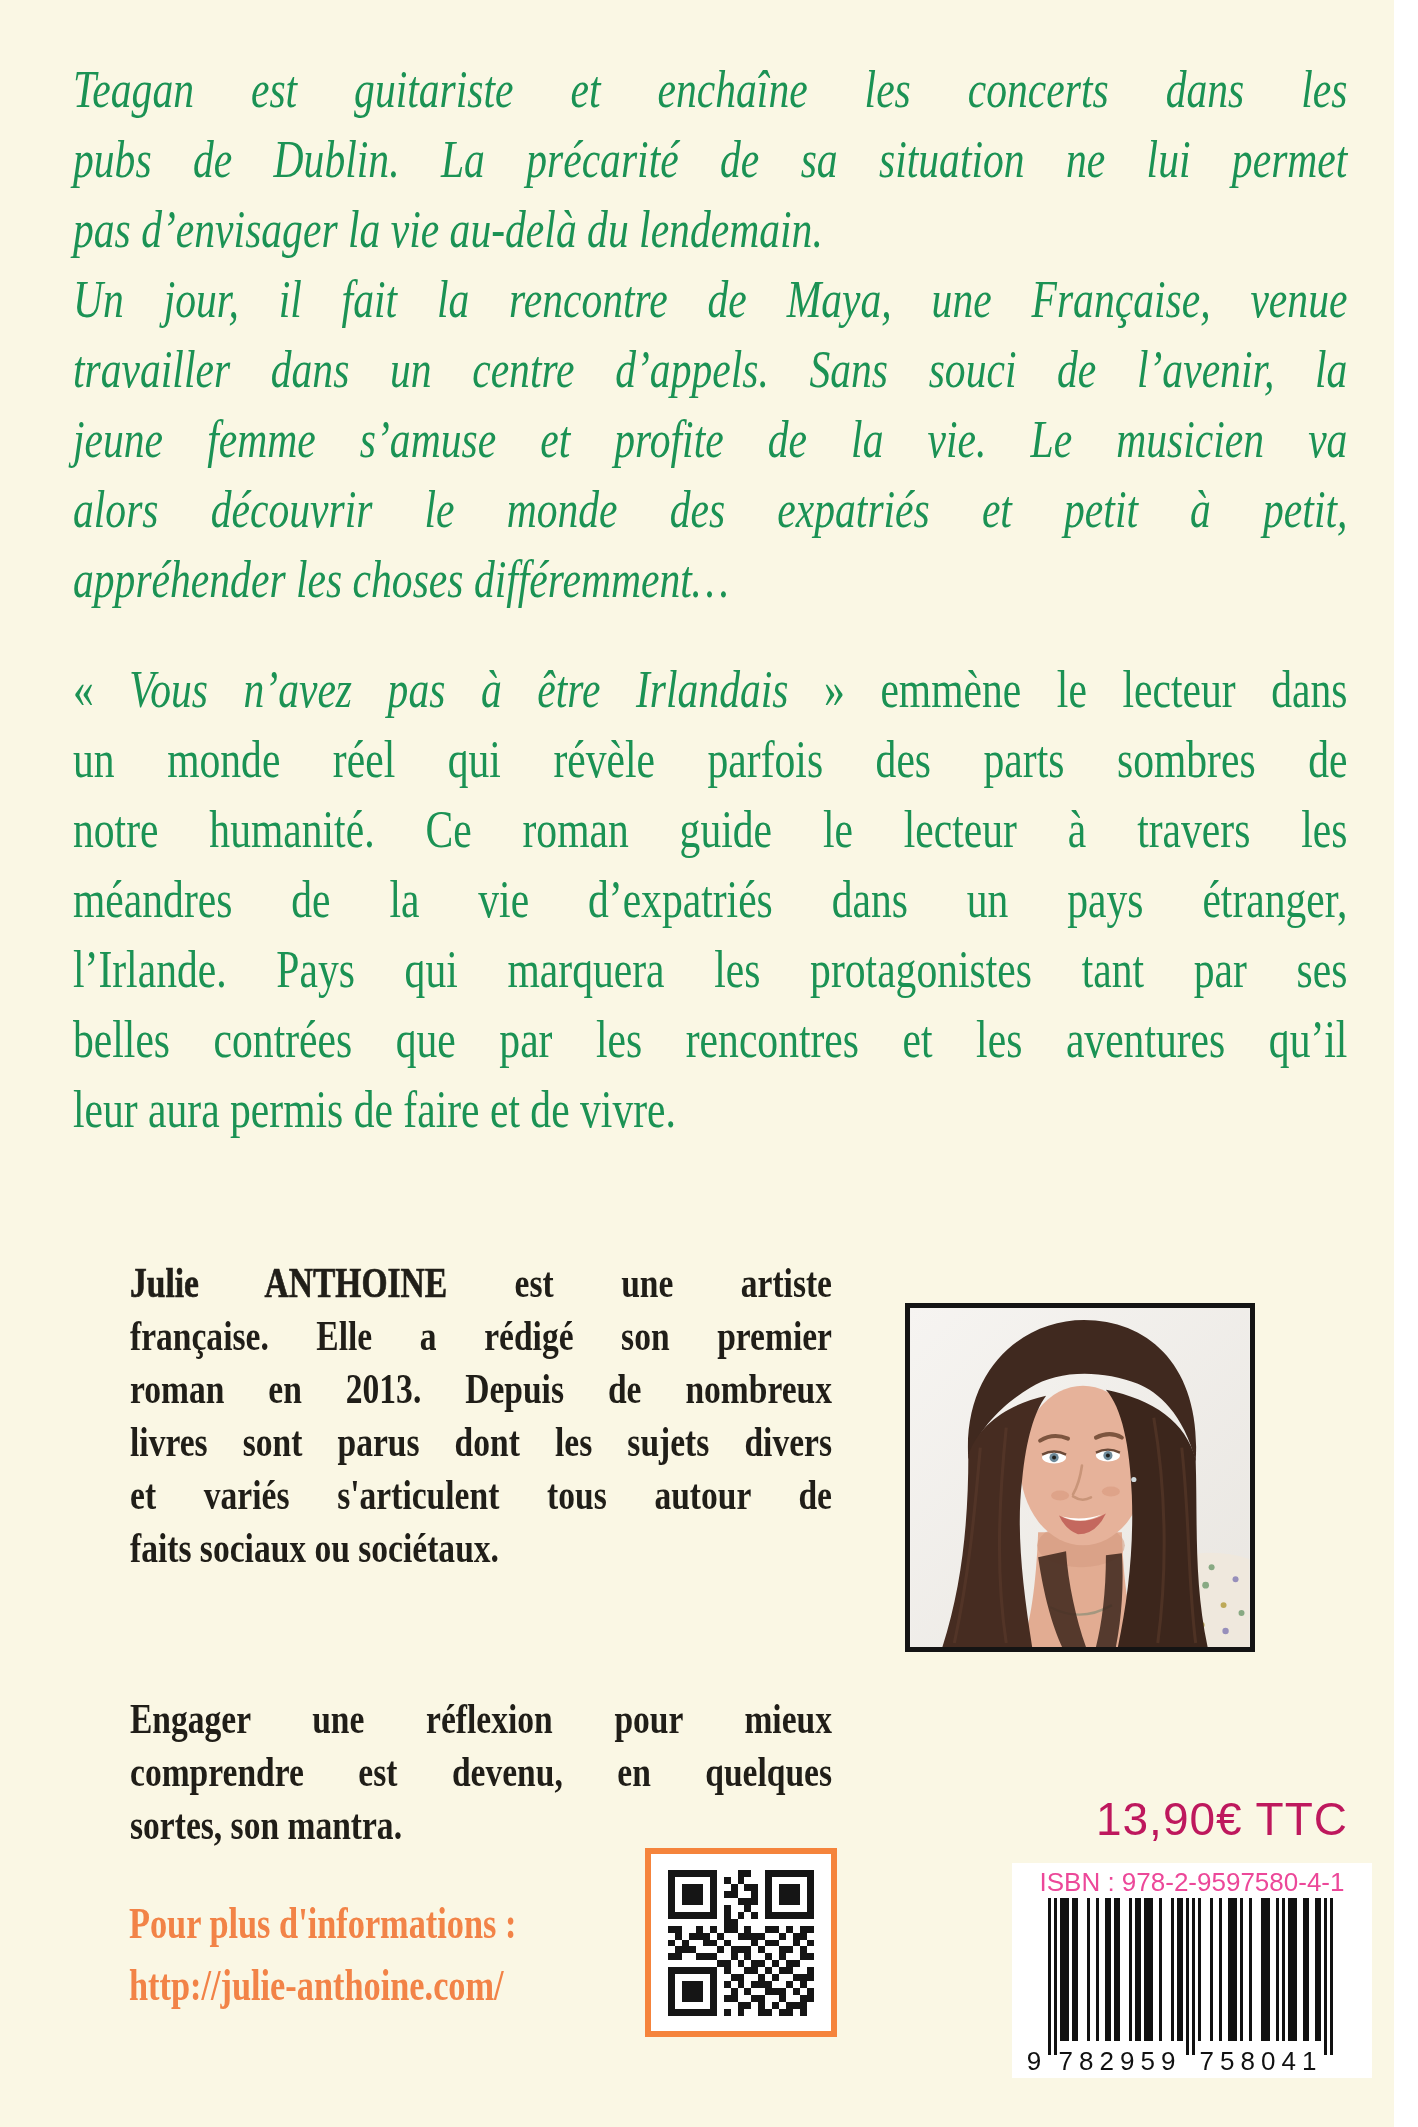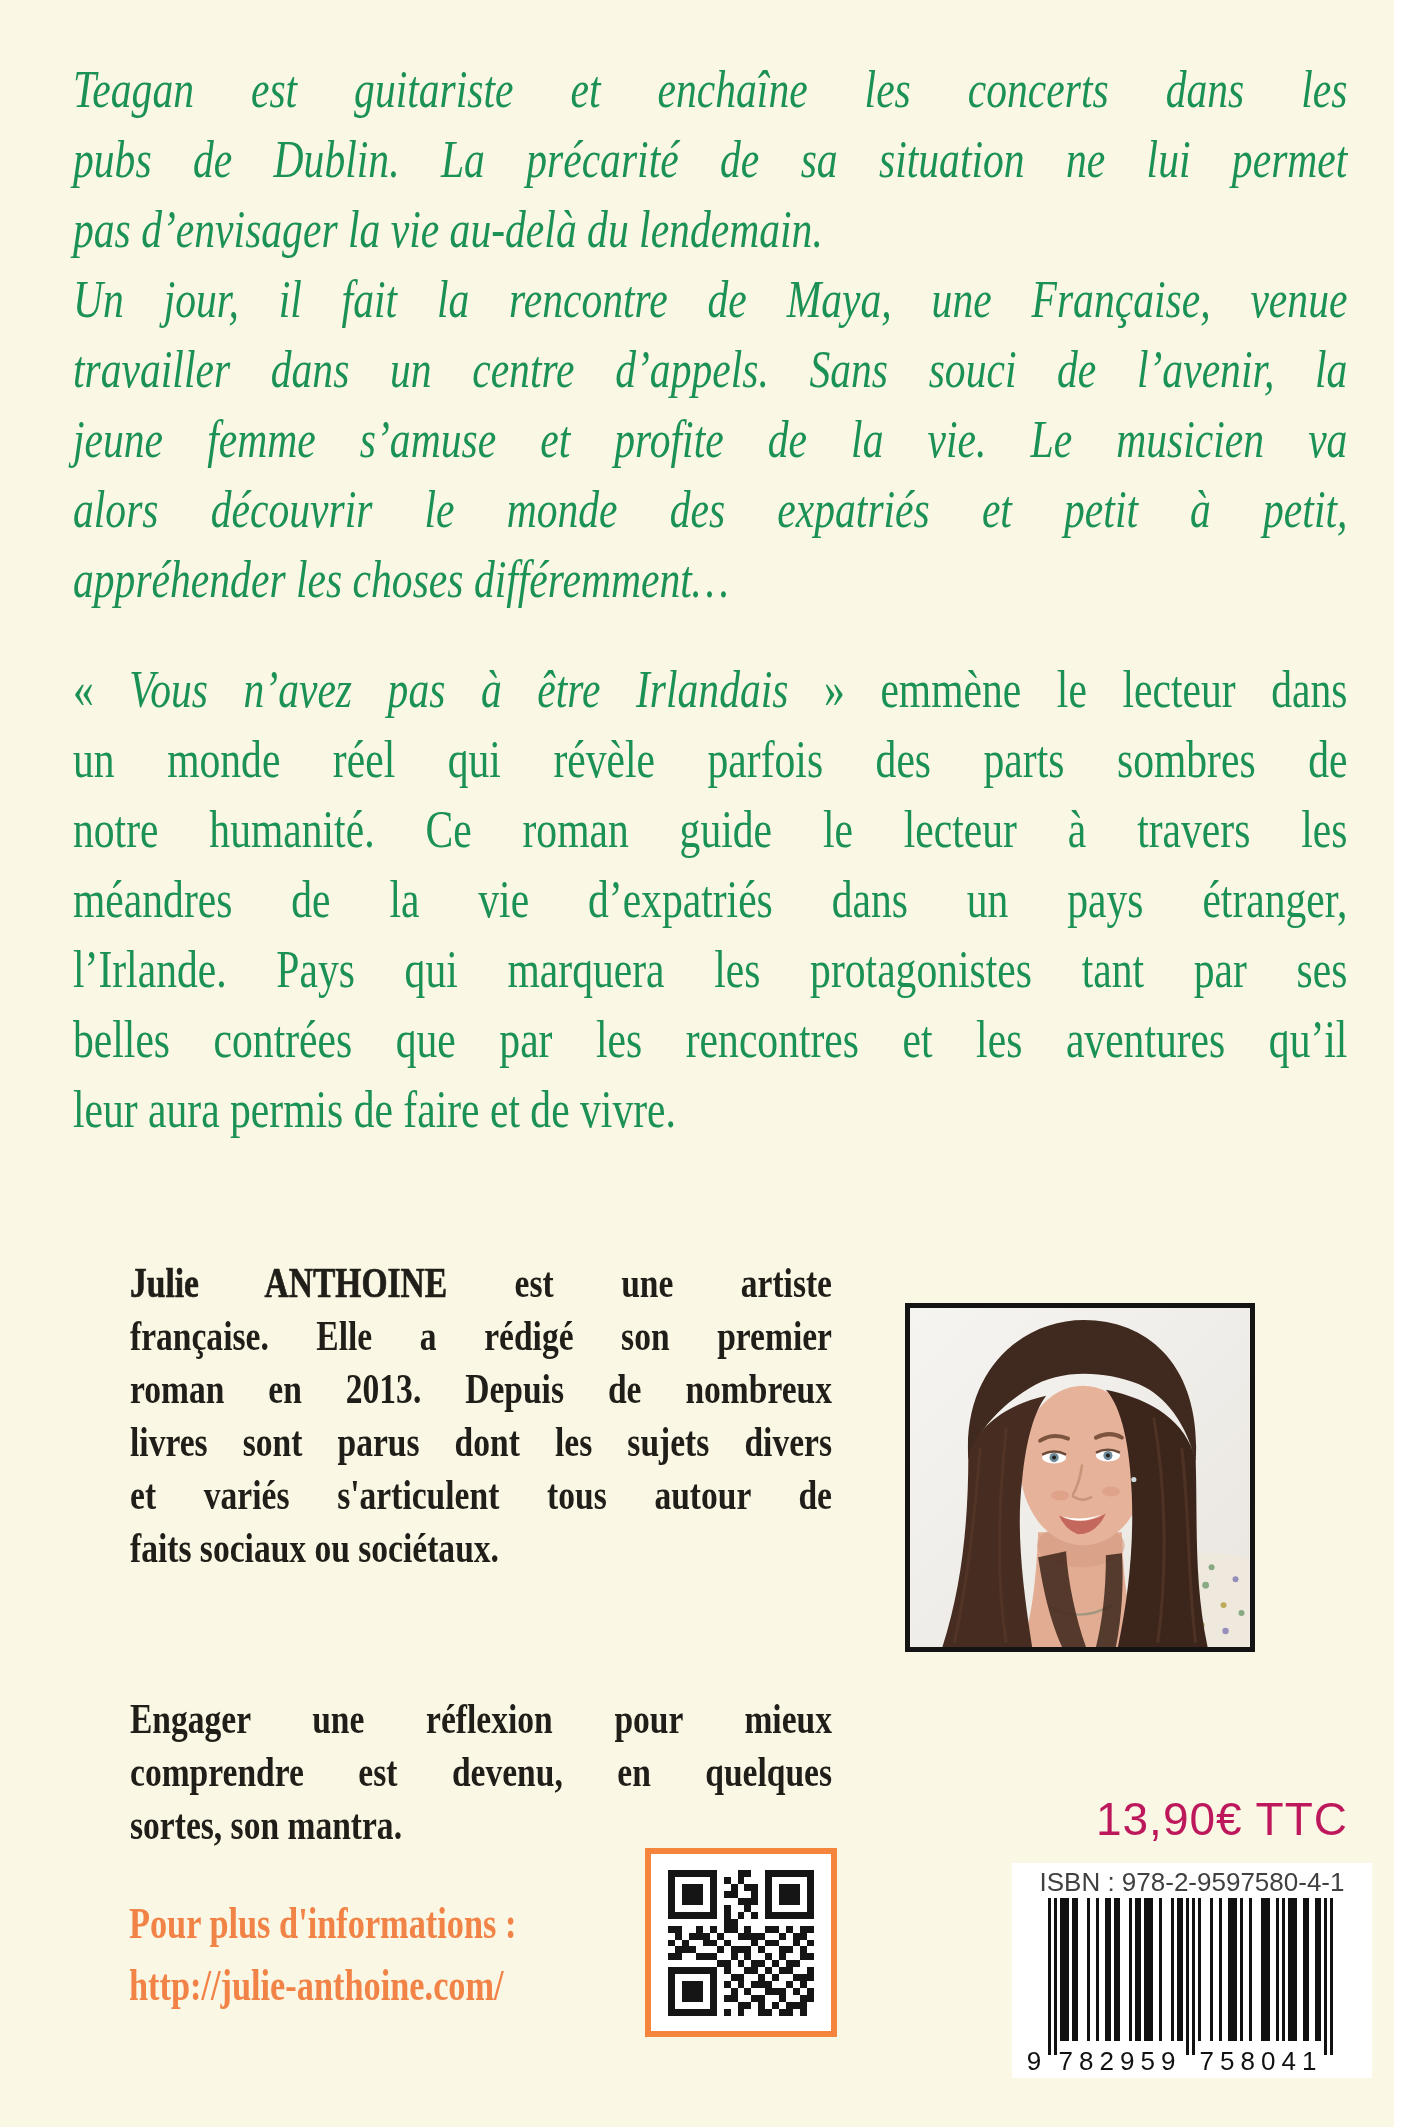--- a/index.html
+++ b/index.html
@@ -198,21 +198,21 @@
         <path d="M244,110 C256,180 258,260 248,336"></path>
       </g>
 
       <circle cx="224" cy="172" r="2.6" fill="#cfd8dc"></circle>
     </svg>
   </figure>
 
   <div class="price" style="color: #be185d;">13,90€ TTC</div>
 
   <div class="isbn-box" style="background: rgb(255, 255, 255);">
-    <div class="isbn-label" style="color: #404040; text-align: center;">ISBN : 978-2-9597580-4-1</div>
+    <div class="isbn-label" style="color: #ec4899; text-align: center;">ISBN : 978-2-9597580-4-1</div>
     <svg id="barcode" viewBox="0 0 360 215" xmlns="http://www.w3.org/2000/svg">
         <rect x="36" y="35" width="3" height="157" fill="#111"></rect>
         <rect x="42" y="35" width="3" height="157" fill="#111"></rect>
         <rect x="48" y="35" width="3" height="143" fill="#111"></rect>
         <rect x="51" y="35" width="3" height="143" fill="#111"></rect>
         <rect x="54" y="35" width="3" height="143" fill="#111"></rect>
         <rect x="60" y="35" width="3" height="143" fill="#111"></rect>
         <rect x="63" y="35" width="3" height="143" fill="#111"></rect>
         <rect x="75" y="35" width="3" height="143" fill="#111"></rect>
         <rect x="84" y="35" width="3" height="143" fill="#111"></rect>

